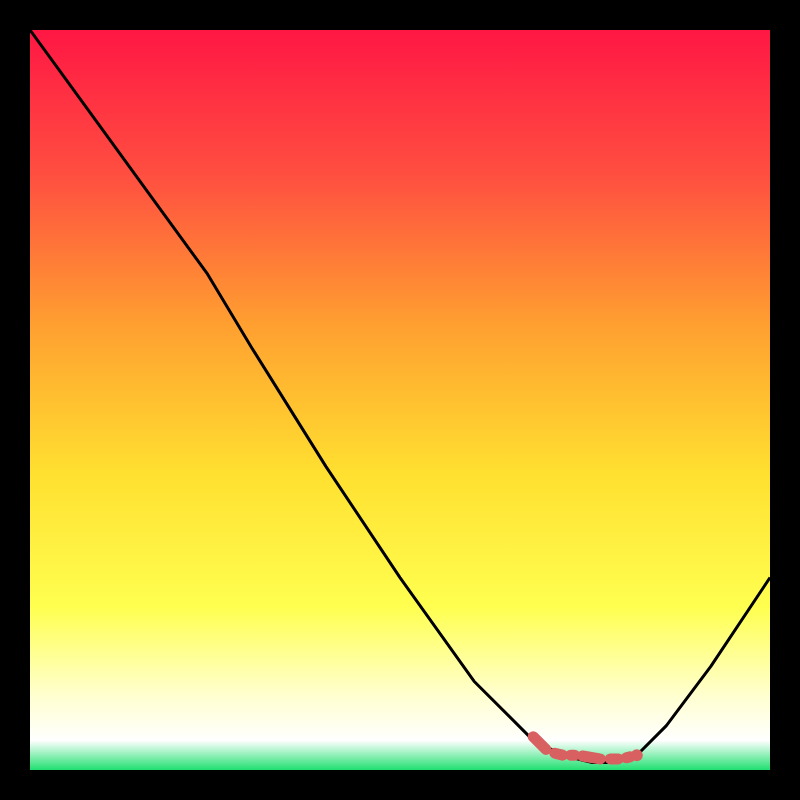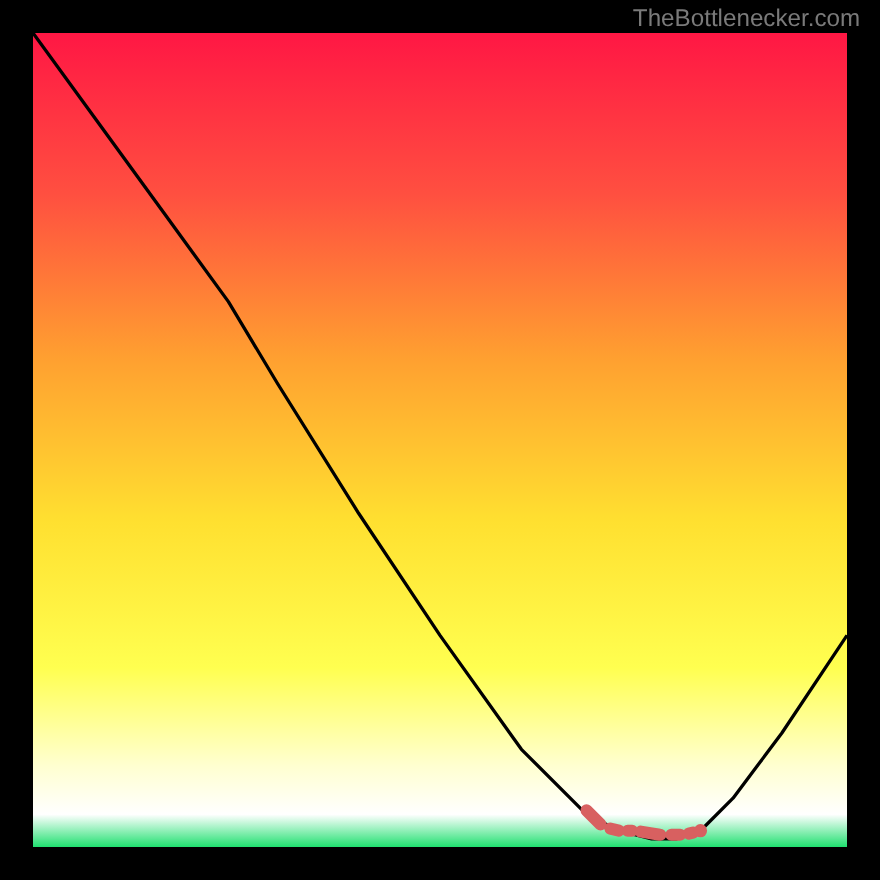--- a/index.html
+++ b/index.html
@@ -36,21 +36,20 @@
   .chart-area svg {
     width: 100%;
     height: 100%;
     display: block;
   }
 </style>
 </head>
 <body>
 
 <div class="container">
-  <div class="watermark">TheBottlenecker.com</div>
   <div class="chart-area">
     <svg viewBox="0 0 740 740">
       <defs>
         <linearGradient id="bg-grad" x1="0" y1="0" x2="0" y2="1">
             <stop offset="0%" stop-color="#ff1744"></stop>
             <stop offset="20%" stop-color="#ff5040"></stop>
             <stop offset="40%" stop-color="#ffa030"></stop>
             <stop offset="60%" stop-color="#ffe030"></stop>
             <stop offset="78%" stop-color="#ffff50"></stop>
             <stop offset="90%" stop-color="#ffffd0"></stop>

